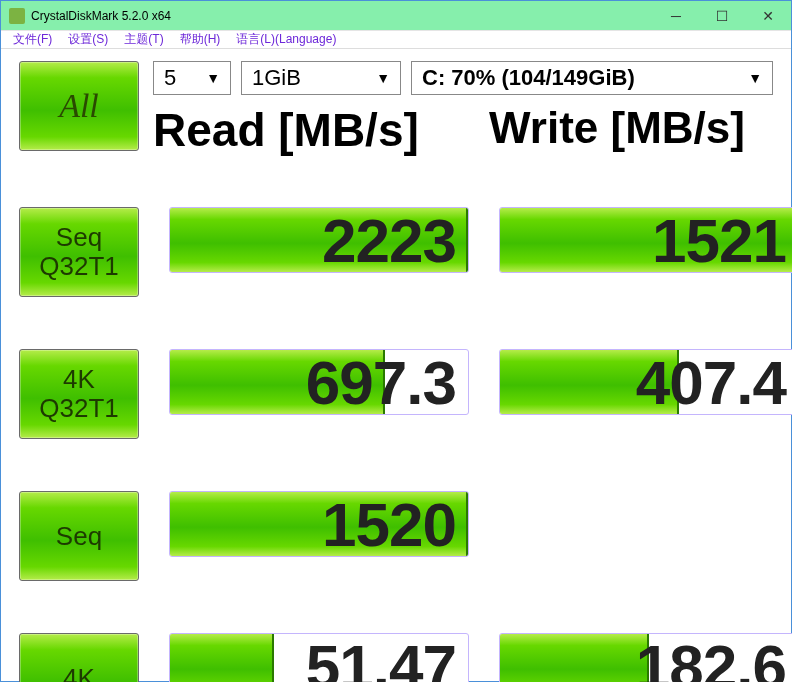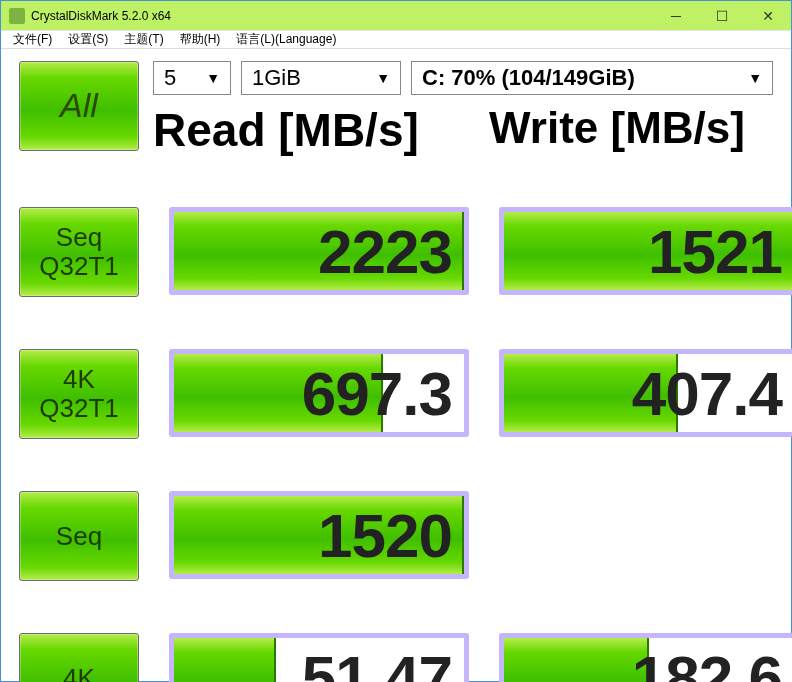--- a/index.html
+++ b/index.html
@@ -14,21 +14,21 @@
   .window {
     width: 792px;
     height: 682px;
     border: 1px solid #4a90d9;
     display: flex;
     flex-direction: column;
     background: #fff;
   }
   .titlebar {
     height: 30px;
-    background: #bef264;
+    background: #86efac;
     display: flex;
     align-items: center;
     padding-left: 8px;
     font-size: 12px;
     color: #000;
     border-bottom: 1px solid #e5e5e5;
   }
   .titlebar .icon {
     width: 16px; height: 16px;
     background: #7cb342;
@@ -43,21 +43,21 @@
     font-size: 14px; color: #333;
     cursor: pointer;
   }
   .menubar {
     height: 24px;
     background: #fff;
     display: flex;
     align-items: center;
     padding-left: 4px;
     font-size: 12px;
-    color: #000000;
+    color: #6d28d9;
     border-bottom: 1px solid #ddd;
   }
   .menubar span {
     padding: 0 8px;
     cursor: pointer;
   }
   .content {
     flex: 1;
     padding: 12px 18px 8px 18px;
     display: flex;
@@ -107,27 +107,27 @@
     font-size: 26px;
     font-weight: normal;
     color: #1d3a00;
     cursor: pointer;
     text-align: center;
     line-height: 1.1;
   }
   .btn.all {
     font-size: 34px;
     font-style: italic;
-    font-family: Liberation Sans, sans-serif;
+    font-family: Liberation Serif, serif;
     color: #2a4a00;
     align-items: center;
   }
   .valuebox {
-    height: 88px;
-    border: 5px solid #c4b5fd;
+    height: 66px;
+    border: 1px solid #c4b5fd;
     border-radius: 3px;
     position: relative;
     background: #fff;
     overflow: hidden;
     display: flex;
     align-items: center;
     justify-content: flex-end;
     padding-right: 12px;
   }
   .valuebox .fill {

